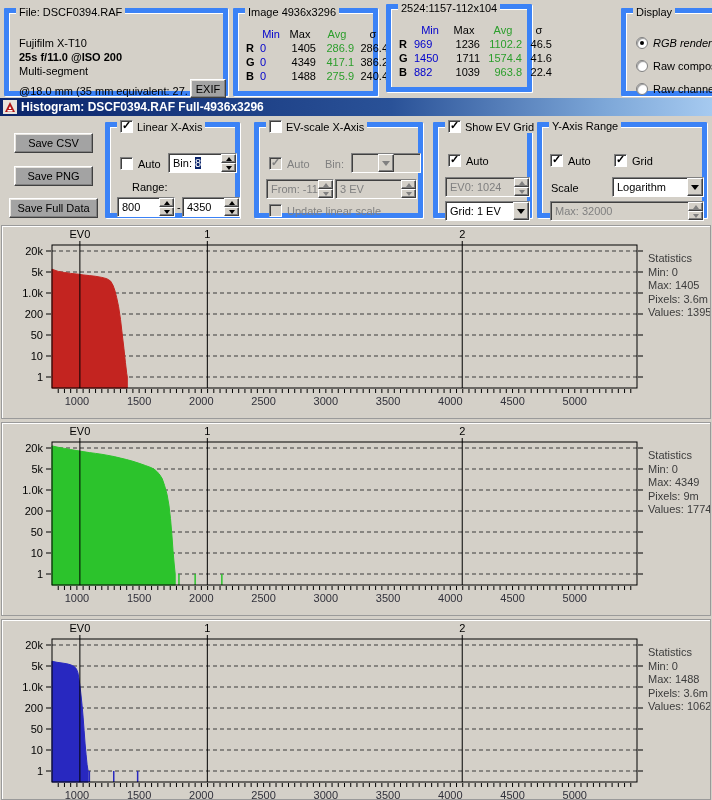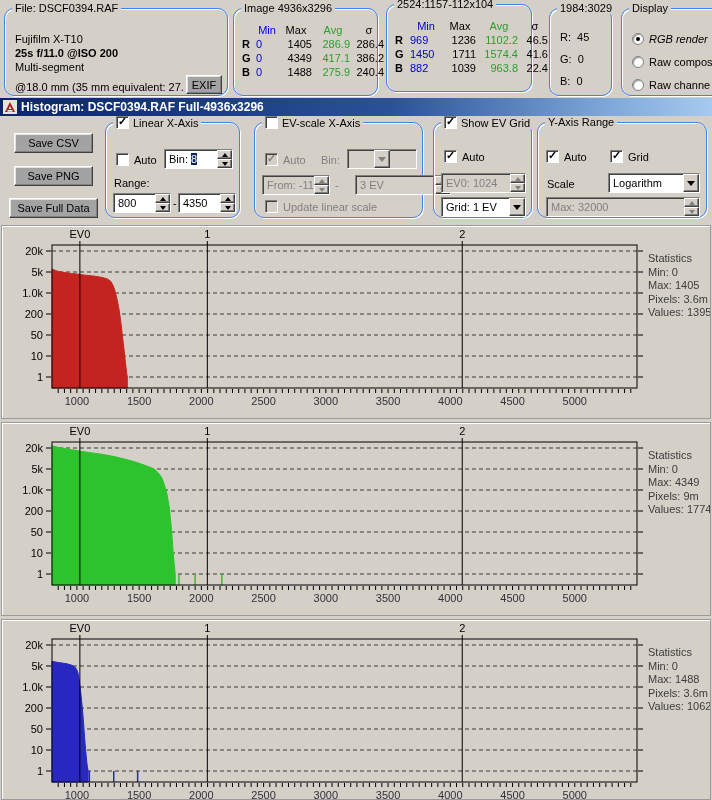--- a/index.html
+++ b/index.html
@@ -2,22 +2,22 @@
 <html><head>
 <meta charset="utf-8">
 <style>
   * { margin:0; padding:0; box-sizing:border-box; }
   html,body { width:712px; height:800px; overflow:hidden; background:#d4d0c8;
     font-family:"Liberation Sans", sans-serif; font-size:11px; color:#000; }
   .abs { position:absolute; }
   #root { position:relative; width:712px; height:800px; }
 
   
-  .group { position:absolute; border:1px solid #3b82f6;
-    box-shadow: inset 1px 1px 0 #fff, 1px 1px 0 #fff; border-radius:10px; }
+  .group { position:absolute; border:5px solid #3b82f6;
+    box-shadow: inset 1px 1px 0 #fff, 1px 1px 0 #fff; border-radius:1px; }
   .group > .legend { position:absolute; top:-7px; left:7px; background:#d4d0c8;
     padding:0 3px; white-space:nowrap; }
   .legend-cb { display:inline-flex; align-items:center; gap:4px; }
 
   
   .btn { position:absolute; background:#a3a3a3; border:1px solid;
     border-color:#ffffff #404040 #404040 #ffffff;
     box-shadow: inset -1px -1px 0 #808080, inset 1px 1px 0 #e6e3de;
     display:flex; align-items:center; justify-content:center; cursor:default; }
   .cb { display:inline-block; width:13px; height:13px; background:#fff;
@@ -141,26 +141,20 @@
         <span class="num">41.6</span>
 
         <span class="lbl">B</span>
         <span class="c-min">882</span>
         <span class="num">1039</span>
         <span class="num c-avg">963.8</span>
         <span class="num">22.4</span>
       </div>
     </div>
 
-    <div class="group" style="left:549px; top:8px; width:63px; height:88px;">
-      <span class="legend">1984:3029</span>
-      <div class="abs" style="left:10px; top:22px; white-space:pre;">R:  45</div>
-      <div class="abs" style="left:10px; top:44px; white-space:pre;">G:  0</div>
-      <div class="abs" style="left:10px; top:66px; white-space:pre;">B:  0</div>
-    </div>
 
     <div class="group" style="left:621px; top:8px; width:120px; height:88px;">
       <span class="legend">Display</span>
       <div class="cbrow" style="left:10px; top:24px;font-style:italic;">
         <span class="radio selected">
             <span class="dot"></span>
           </span>
         <span>RGB render</span>
       </div>
       <div class="cbrow" style="left:10px; top:47px;">
@@ -205,21 +199,21 @@
         <span class="txt"><span>Bin:</span>&nbsp;<span class="sel">8</span></span>
         <span class="spinbtns">
             <span class="sb">
               <span class="tri-up"></span>
             </span>
             <span class="sb">
               <span class="tri-dn"></span>
             </span>
           </span>
       </div>
-      <div class="abs" style="left:8px; top:54px;">Range:</div>
+      <div class="abs" style="left:22px; top:54px;">Range:</div>
       <div class="field" style="left:7px; top:70px; width:58px;">
         <span class="txt">800</span>
         <span class="spinbtns">
             <span class="sb">
               <span class="tri-up"></span>
             </span>
             <span class="sb">
               <span class="tri-dn"></span>
             </span>
           </span>
@@ -261,21 +255,21 @@
         <span class="spinbtns disabled">
             <span class="sb">
               <span class="tri-up"></span>
             </span>
             <span class="sb">
               <span class="tri-dn"></span>
             </span>
           </span>
       </div>
       <div class="abs" style="left:80px; top:56px; color:#808080;">-</div>
-      <div class="field disabled" style="left:100px; top:52px; width:96px;">
+      <div class="field disabled" style="left:76px; top:52px; width:82px;">
         <span class="txt">3 EV</span>
         <span class="spinbtns disabled">
             <span class="sb">
               <span class="tri-up"></span>
             </span>
             <span class="sb">
               <span class="tri-dn"></span>
             </span>
           </span>
       </div>

